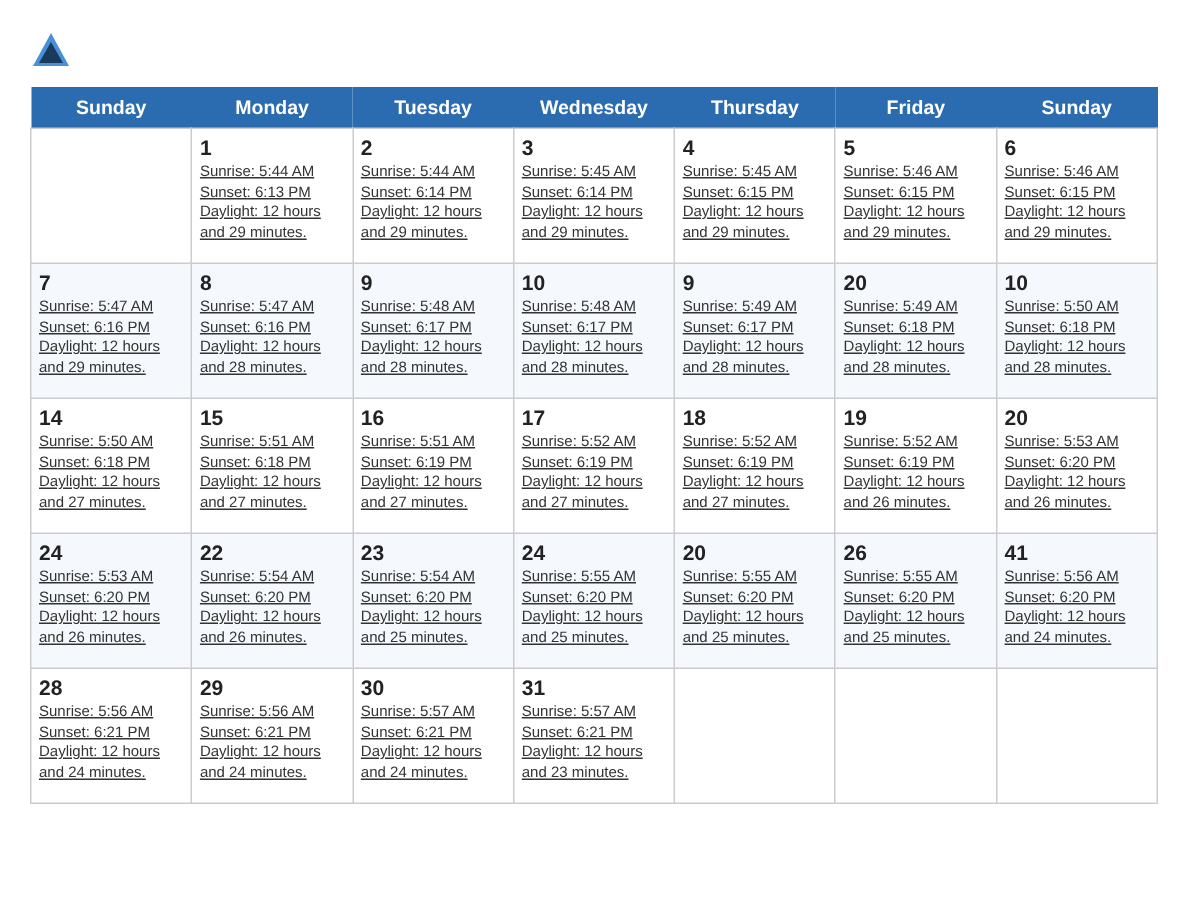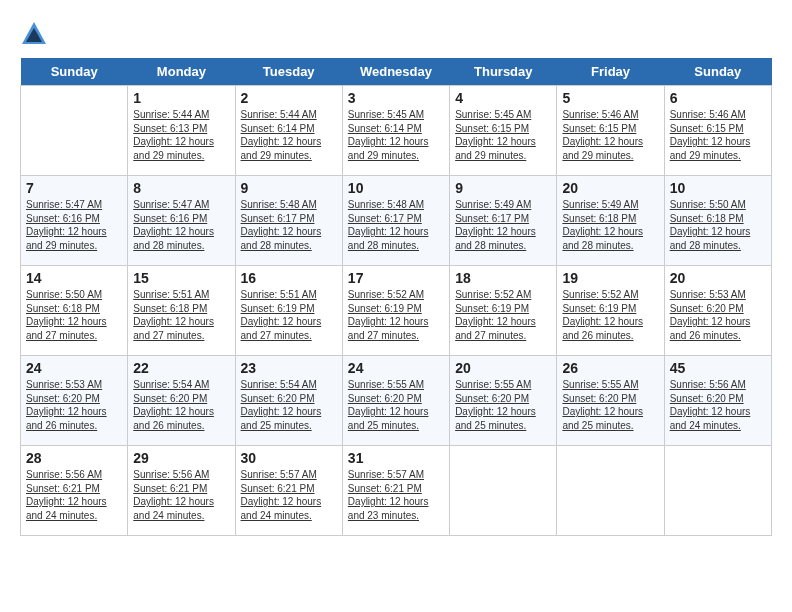--- a/index.html
+++ b/index.html
@@ -230,21 +230,21 @@
         </td>
         <td>
           <span class="date-num">20</span>
           <div class="cell-info">Sunrise: 5:55 AM<br>Sunset: 6:20 PM<br>Daylight: 12 hours<br>and 25 minutes.</div>
         </td>
         <td>
           <span class="date-num">26</span>
           <div class="cell-info">Sunrise: 5:55 AM<br>Sunset: 6:20 PM<br>Daylight: 12 hours<br>and 25 minutes.</div>
         </td>
         <td>
-          <span class="date-num">45</span>
+          <span class="date-num">41</span>
           <div class="cell-info">Sunrise: 5:56 AM<br>Sunset: 6:20 PM<br>Daylight: 12 hours<br>and 24 minutes.</div>
         </td>
       </tr>
       <tr>
         <td>
           <span class="date-num">28</span>
           <div class="cell-info">Sunrise: 5:56 AM<br>Sunset: 6:21 PM<br>Daylight: 12 hours<br>and 24 minutes.</div>
         </td>
         <td>
           <span class="date-num">29</span>

